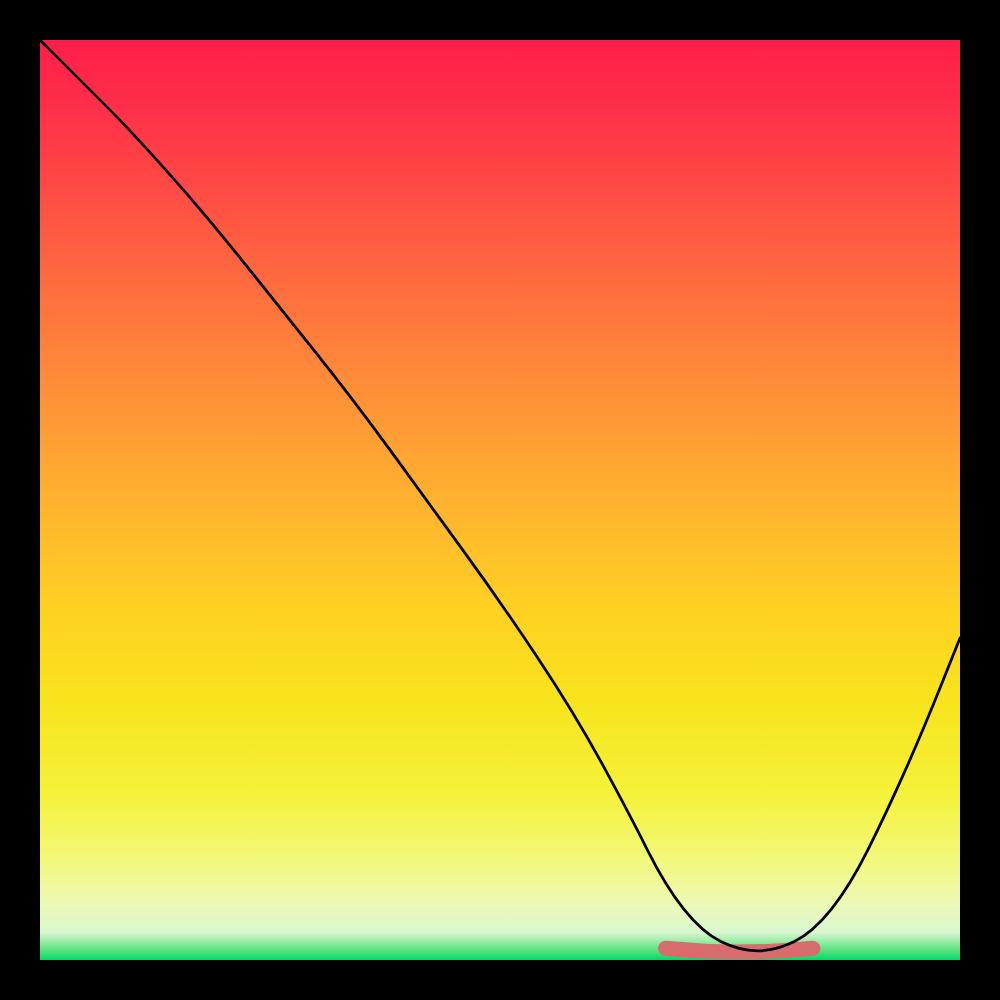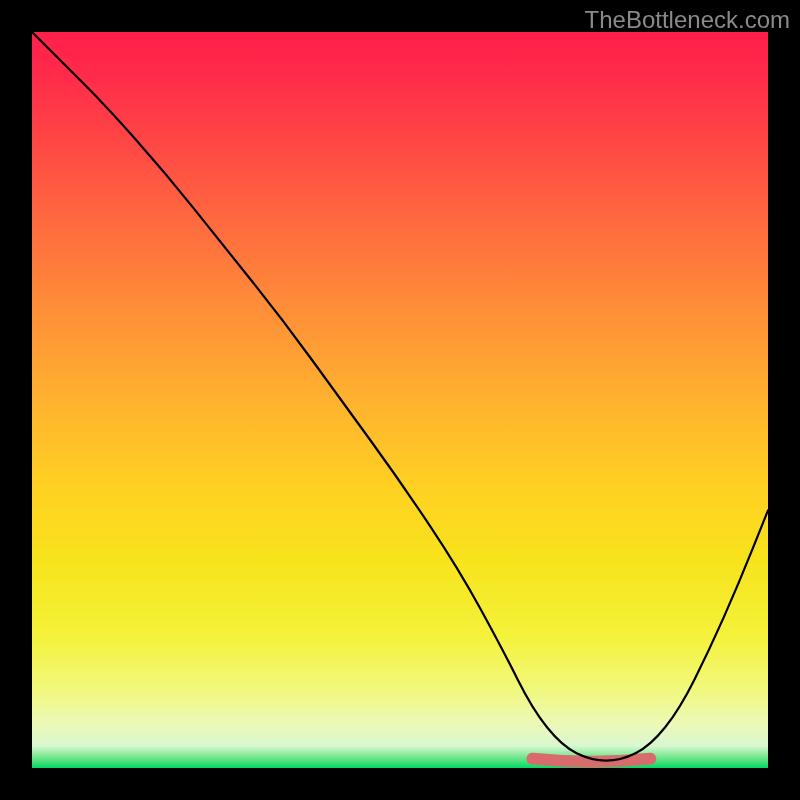--- a/index.html
+++ b/index.html
@@ -67,21 +67,20 @@
     stroke-width: 12;
     stroke-linecap: round;
     stroke-linejoin: round;
   }
 </style>
 </head>
 <body>
 
 <div class="canvas">
 
-  <div class="watermark">TheBottleneck.com</div>
 
   <div class="plot">
     <div class="bg-gradient"></div>
 
     <svg class="curve" viewBox="0 0 736 736" preserveAspectRatio="none">
       <path class="basin" d="M 500.48 726.64 Q 559.36 732.64 618.24 726.64" stroke="#d86b6b"></path>
       <path class="curve-path" d="M 0 0 Q 0 0 14.72 14.720000000000027 Q 29.44 29.440000000000055 51.52 51.52000000000004 Q 73.60000000000001 73.60000000000002 103.03999999999999 106.71999999999997 Q 132.48 139.83999999999992 161.92000000000002 176.64 Q 191.36 213.44000000000005 220.8 250.24000000000004 Q 250.24 287.04 279.68 327.52 Q 309.12 368 338.56 408.48 Q 368 448.96 397.44 493.12 Q 426.88 537.28 448.96000000000004 577.76 Q 471.04 618.24 485.76 647.6800000000001 Q 500.48 677.12 515.2 695.52 Q 529.92 713.92 544.64 721.28 Q 559.36 728.64 574.08 728.64 Q 588.8000000000001 728.64 603.52 721.28 Q 618.24 713.92 632.96 695.52 Q 647.68 677.12 662.4 647.6800000000001 Q 677.12 618.24 691.8399999999999 585.12 Q 706.56 552 721.28 515.2 T 736 478.40000000000003"></path>
     </svg>
   </div>
 

